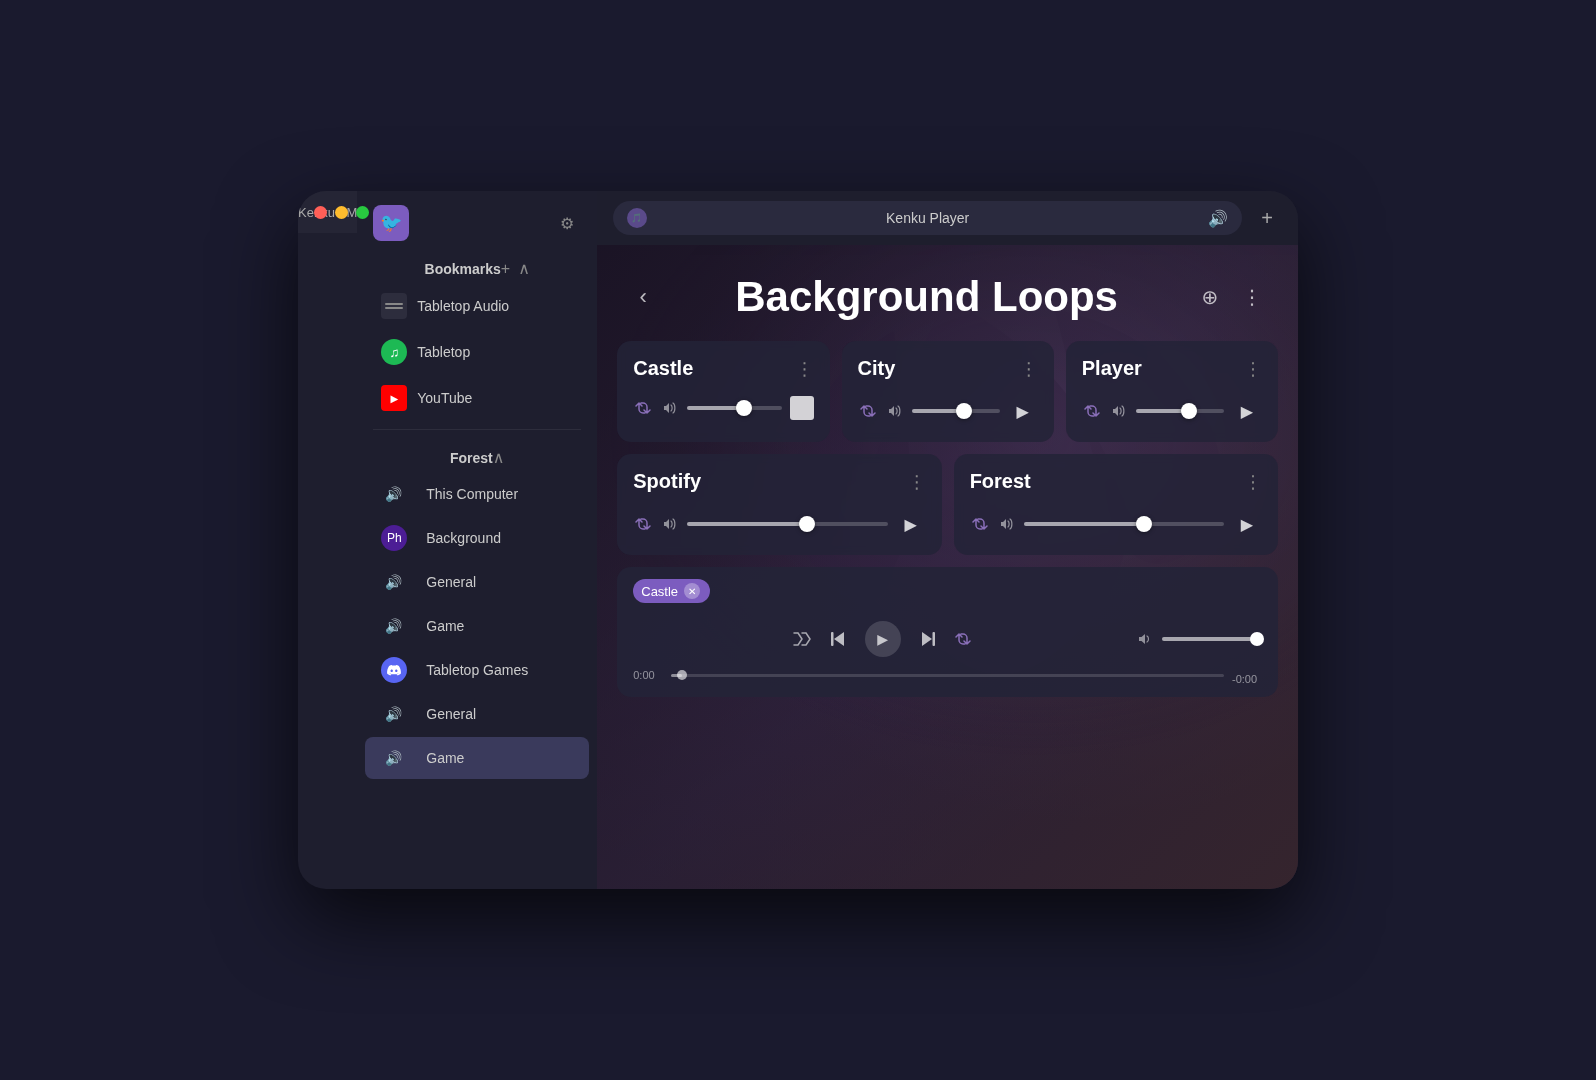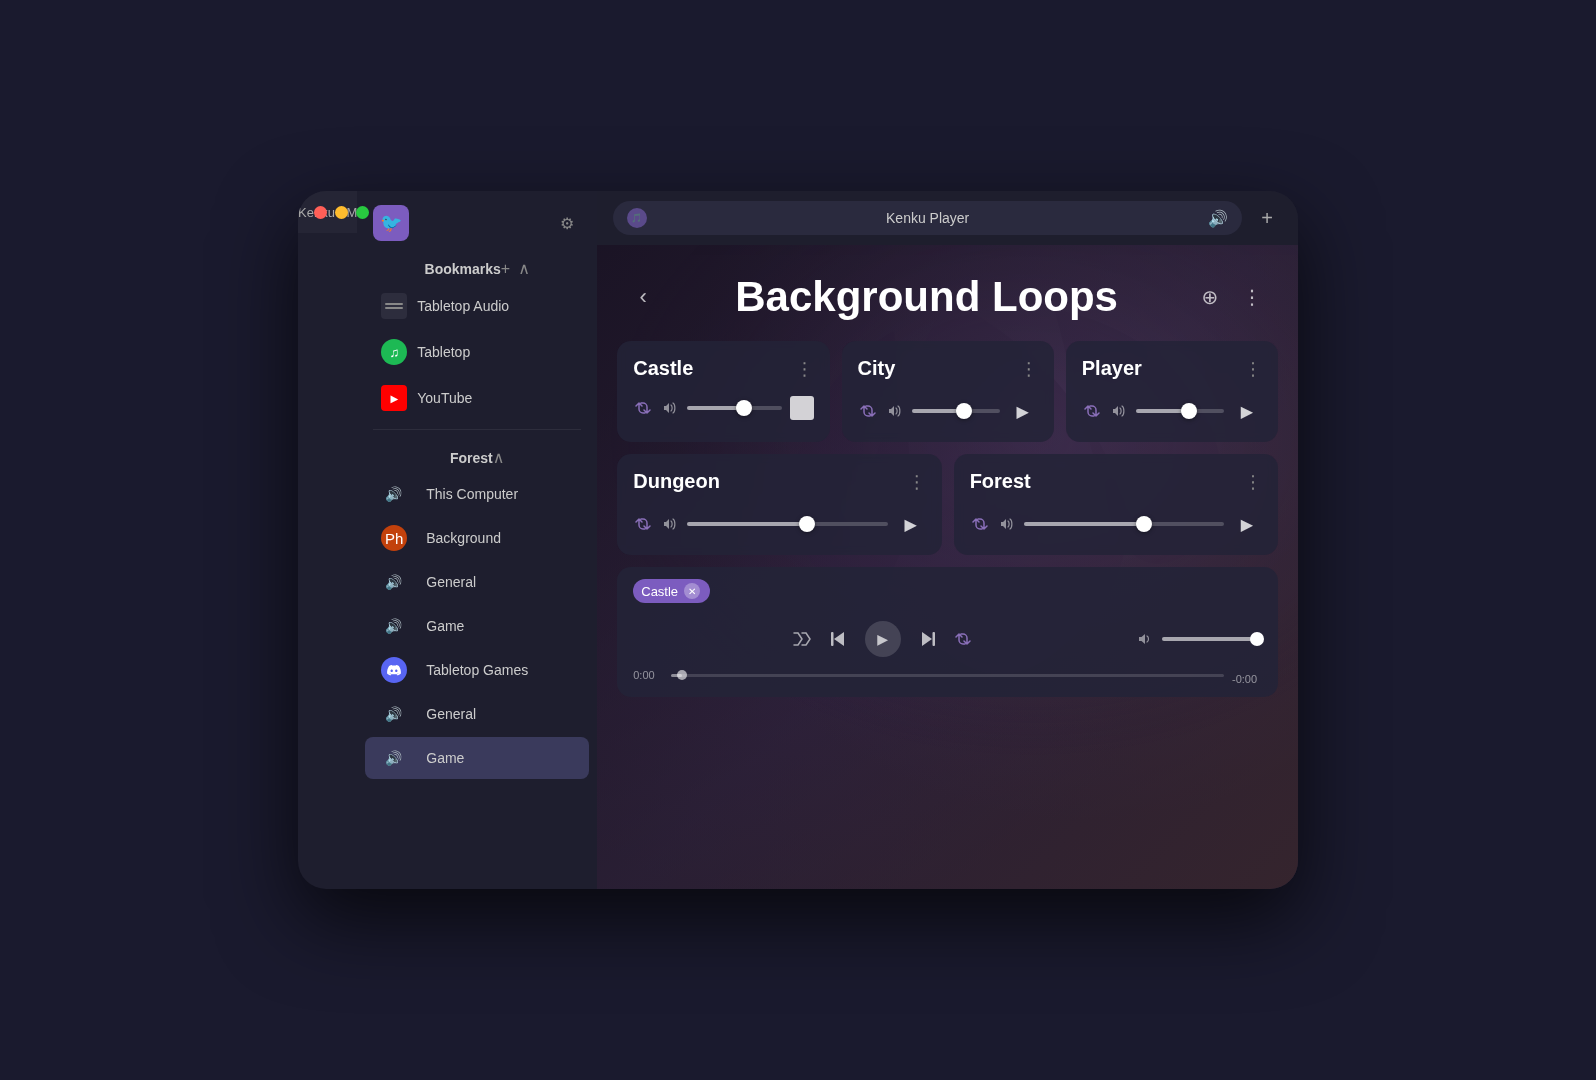--- a/index.html
+++ b/index.html
@@ -190,25 +190,25 @@
       color: #ccc;
       font-size: 14px;
       flex: 1;
       margin-left: 9px;
     }
     .avatar-icon {
       width: 26px;
       height: 26px;
       border-radius: 50%;
       overflow: hidden;
-      background: #c2410c;
-      display: flex;
-      align-items: center;
-      justify-content: center;
-      font-size: 15px;
+      background: #4c1d95;
+      display: flex;
+      align-items: center;
+      justify-content: center;
+      font-size: 12px;
       color: white;
     }
     .discord-icon {
       width: 26px;
       height: 26px;
       background: #5865F2;
       border-radius: 50%;
       display: flex;
       align-items: center;
       justify-content: center;
@@ -772,21 +772,21 @@
               </div>
               <button class="play-btn">▶</button>
             </div>
           </div>
         </div>
 
         <div class="cards-grid-row2">
 
           <div class="sound-card">
             <div class="sound-card-header">
-              <span class="sound-card-title">Dungeon</span>
+              <span class="sound-card-title">Spotify</span>
               <button class="card-menu-btn">⋮</button>
             </div>
             <div class="card-controls">
               <button class="ctrl-btn">
                 <svg width="16" height="12" viewBox="0 0 16 12" fill="none">
                     <path d="M1 4L4 1M4 1L7 4M4 1V7C4 9.2 5.8 11 8 11H10M15 8L12 11M12 11L9 8M12 11V5C12 2.8 10.2 1 8 1H6" stroke="rgba(150,120,200,0.9)" stroke-width="1.5" fill="none" stroke-linecap="round" stroke-linejoin="round"></path>
                   </svg>
               </button>
               <button class="ctrl-btn">
                 <svg width="14" height="12" viewBox="0 0 14 12" fill="none">

